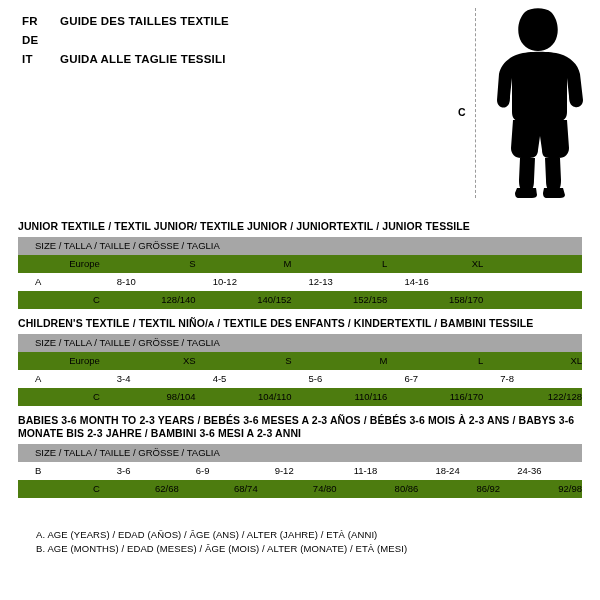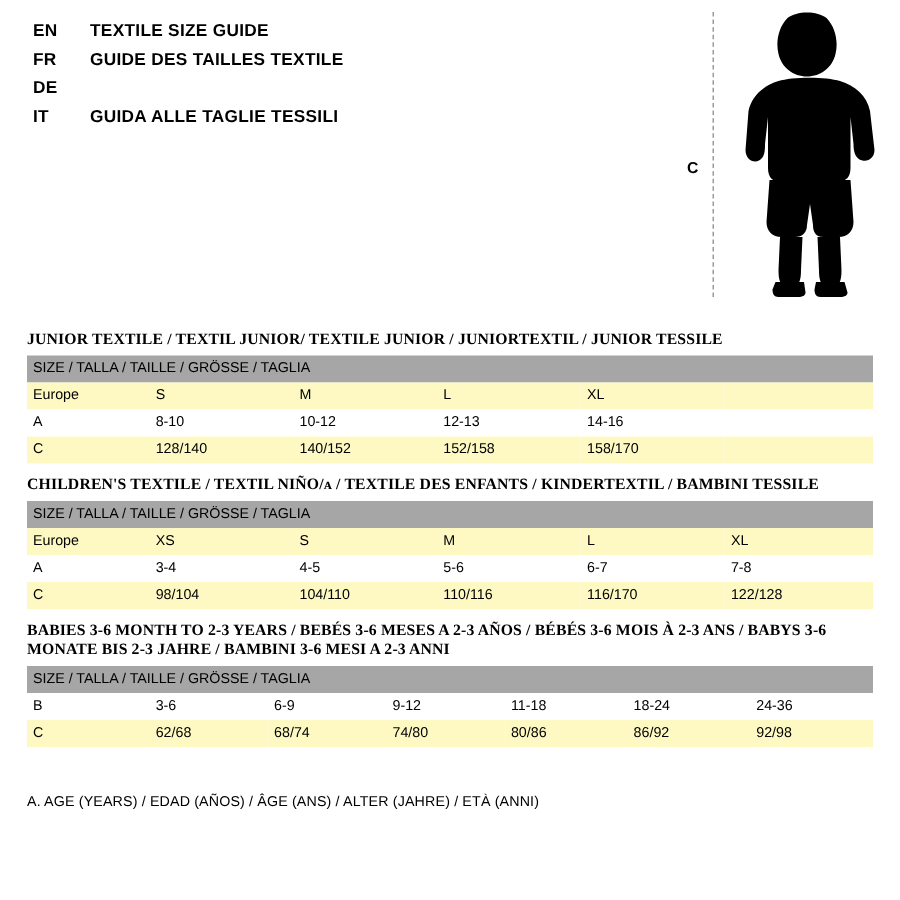--- a/index.html
+++ b/index.html
@@ -87,69 +87,65 @@
     top: 212px;
     left: 18px;
     width: 564px;
   }
   .section-title {
     font-size: 10.5px;
     font-weight: bold;
     margin: 8px 0 4px 0;
     letter-spacing: 0.1px;
     line-height: 13px;
-    font-family: Liberation Serif, serif;
   }
   table.size-table {
     border-collapse: collapse;
     width: 100%;
     table-layout: fixed;
   }
   table.size-table td {
     font-size: 9.5px;
-    padding: 3px 0 3px 4px;
+    padding: 3px 0 3px 17px;
     vertical-align: middle;
     line-height: 12px;
   }
   tr.head-row td {
     background: #a6a6a6;
     color: #000;
     font-weight: normal;
     font-size: 9.5px;
   }
   tr.alt-row td {
-    background: #fef9c3;
+    background: #4d7c0f;
+    text-align: right;
   }
   tr.plain-row td {
     background: #ffffff;
   }
 
   
   .notes {
     position: absolute;
-    left: 18px;
+    left: 36px;
     top: 528px;
     width: 564px;
   }
   .note-line {
     font-size: 9.5px;
     line-height: 14px;
     letter-spacing: 0.1px;
   }
 </style>
 </head>
 <body>
 
 <div class="header">
 
   <div class="lang-list">
-    <div class="lang-row">
-      <span class="lang-code">EN</span>
-      <span class="lang-title">TEXTILE SIZE GUIDE</span>
-    </div>
     <div class="lang-row">
       <span class="lang-code">FR</span>
       <span class="lang-title">GUIDE DES TAILLES TEXTILE</span>
     </div>
     <div class="lang-row">
       <span class="lang-code">DE</span>
     </div>
     <div class="lang-row">
       <span class="lang-code">IT</span>
       <span class="lang-title">GUIDA ALLE TAGLIE TESSILI</span>
@@ -295,13 +291,14 @@
         <td>80/86</td>
         <td>86/92</td>
         <td>92/98</td>
       </tr>
     </tbody>
   </table>
 </div>
 
 <div class="notes">
   <div class="note-line">A. AGE (YEARS) / EDAD (AÑOS) / ÂGE (ANS) / ALTER (JAHRE) / ETÀ (ANNI)</div>
+  <div class="note-line">B. AGE (MONTHS) / EDAD (MESES) / ÂGE (MOIS) / ALTER (MONATE) / ETÀ (MESI)</div>
 </div>
 
 </body></html>

